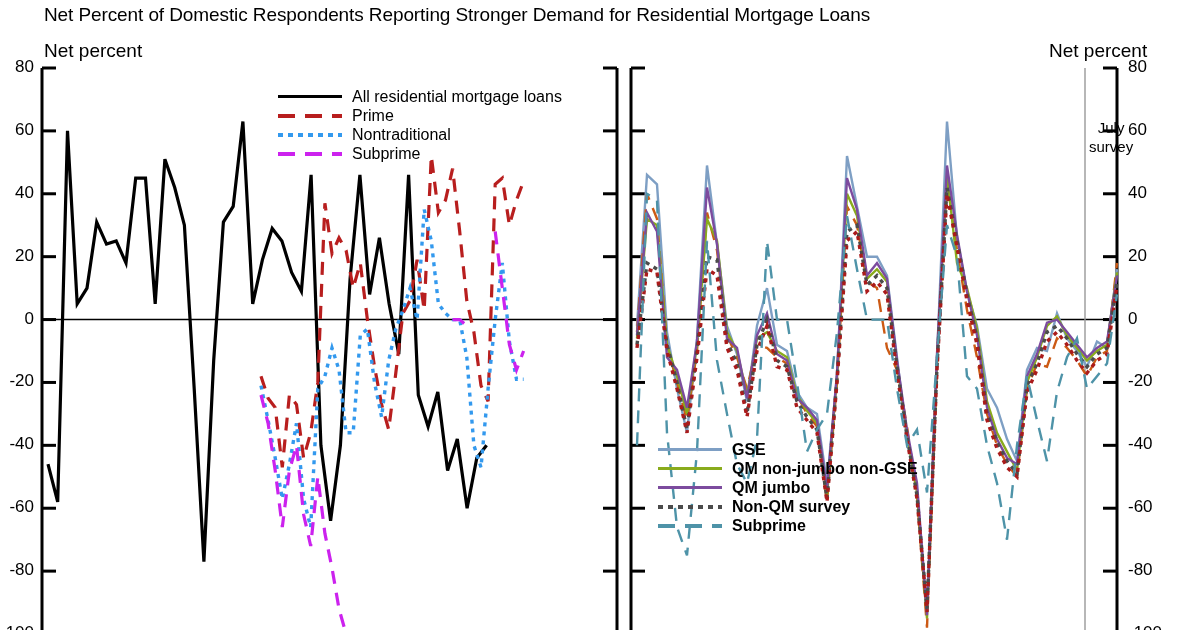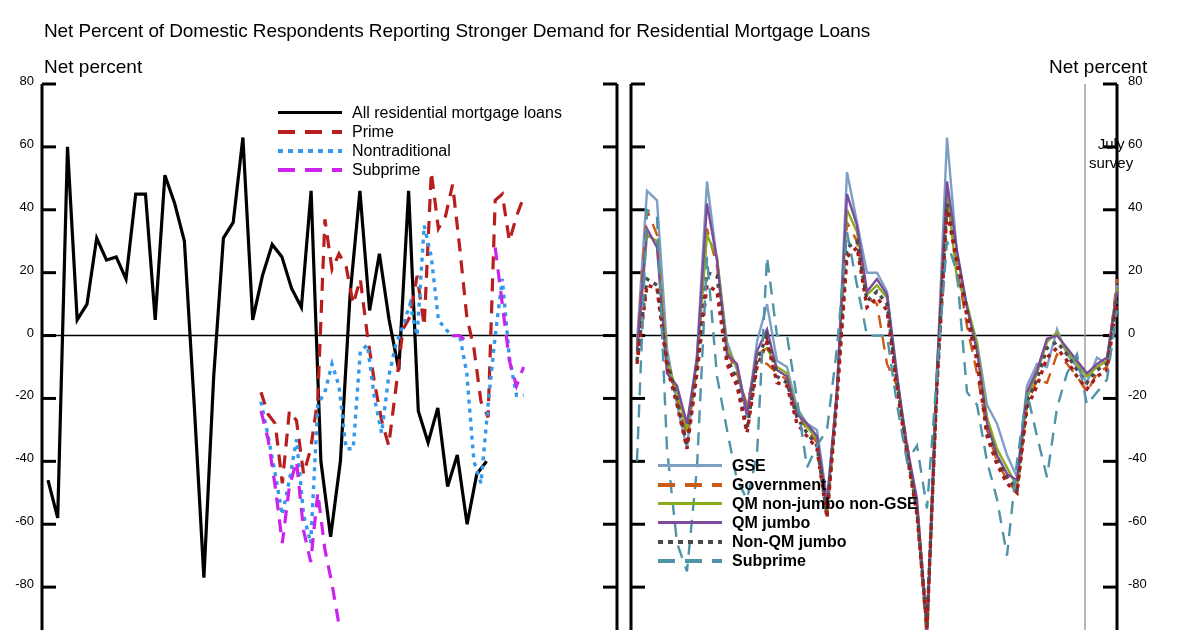--- a/index.html
+++ b/index.html
@@ -1,22 +1,22 @@
 <!DOCTYPE html>
 <html><head>
 <meta charset="utf-8">
 <style>
   html,body{margin:0;padding:0;background:#ffffff;}
   body{width:1200px;height:630px;overflow:hidden;font-family:"Liberation Sans",sans-serif;color:#000;}
-  #root{position:relative;width:1200px;height:576px;margin-top:16px;}
+  #root{position:relative;width:1200px;height:576px;}
   .title{position:absolute;left:44px;top:4px;font-size:19px;letter-spacing:-0.1px;white-space:nowrap;}
   .axlabel{position:absolute;font-size:19px;white-space:nowrap;}
   .axlabel.left{left:44px;top:40px;}
   .axlabel.right{left:1049px;top:40px;}
-  .ticktext{position:absolute;font-size:13px;text-align:right;white-space:nowrap;}
+  .ticktext{position:absolute;font-size:17px;text-align:right;white-space:nowrap;}
   .ticktext.rt{text-align:left;}
   .legend{position:absolute;font-size:16px;}
   .legend .row{display:flex;align-items:center;height:19px;}
   .legend .swatch{width:64px;height:12px;flex:0 0 64px;margin-right:10px;}
   .legend .lbl{line-height:19px;white-space:nowrap;}
   .ann{position:absolute;font-size:15px;line-height:19px;text-align:center;white-space:nowrap;}
   svg{position:absolute;left:0;top:0;}
 </style>
 </head>
 <body>
@@ -130,41 +130,35 @@
     </div>
   <div class="legend" id="legend-right" style="left: 658px; top: 440px; font-weight: bold;">
       <div class="row">
         <div class="swatch" style="position: relative;">
           <div style="position: absolute; left: 0px; right: 0px; top: 50%; height: 3px; margin-top: -1.5px; background: rgb(126, 159, 196);"></div>
         </div>
         <div class="lbl">GSE</div>
       </div>
       <div class="row">
         <div class="swatch" style="position: relative;">
-          <div style="position: absolute; left: 0px; right: 0px; top: 50%; height: 4px; margin-top: -2px; background: repeating-linear-gradient(to right, rgb(204, 90, 21) 0px, rgb(204, 90, 21) 17px, transparent 17px, transparent 27px);"></div>
-        </div>
-        <div class="lbl">Government</div>
-      </div>
-      <div class="row">
-        <div class="swatch" style="position: relative;">
           <div style="position: absolute; left: 0px; right: 0px; top: 50%; height: 3px; margin-top: -1.5px; background: rgb(137, 171, 28);"></div>
         </div>
         <div class="lbl">QM non-jumbo non-GSE</div>
       </div>
       <div class="row">
         <div class="swatch" style="position: relative;">
           <div style="position: absolute; left: 0px; right: 0px; top: 50%; height: 3px; margin-top: -1.5px; background: rgb(124, 75, 158);"></div>
         </div>
         <div class="lbl">QM jumbo</div>
       </div>
       <div class="row">
         <div class="swatch" style="position: relative;">
           <div style="position: absolute; left: 0px; right: 0px; top: 50%; height: 4px; margin-top: -2px; background: repeating-linear-gradient(to right, rgb(75, 75, 75) 0px, rgb(75, 75, 75) 5px, transparent 5px, transparent 10px);"></div>
         </div>
-        <div class="lbl">Non-QM jumbo</div>
+        <div class="lbl">Non-QM survey</div>
       </div>
       <div class="row">
         <div class="swatch" style="position: relative;">
           <div style="position: absolute; left: 0px; right: 0px; top: 50%; height: 4px; margin-top: -2px; background: repeating-linear-gradient(to right, rgb(78, 147, 168) 0px, rgb(78, 147, 168) 17px, transparent 17px, transparent 27px);"></div>
         </div>
         <div class="lbl">Subprime</div>
       </div>
     </div>
 
   <div id="ticklayer">

